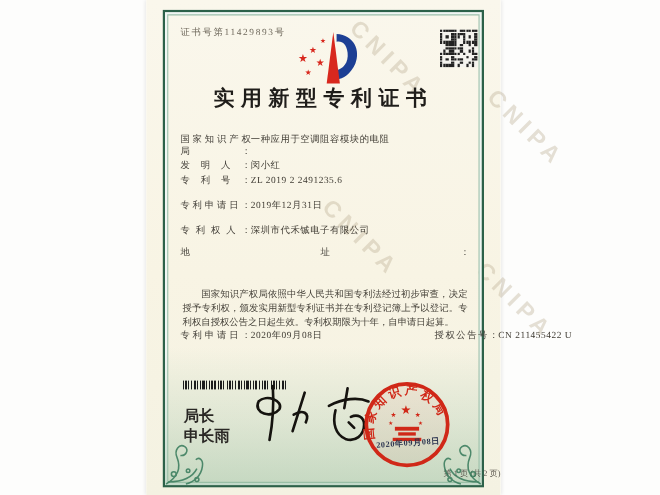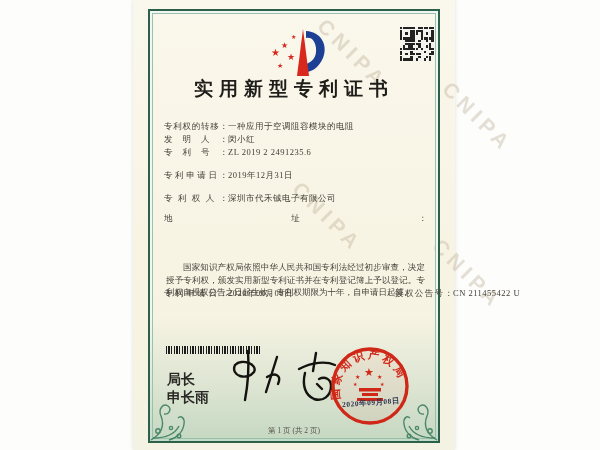--- a/index.html
+++ b/index.html
@@ -34,39 +34,40 @@
   .legal{position:absolute;left:29px;right:26px;top:257px;font-size:8.5px;line-height:12.5px;
          color:#46423a;text-align:justify;}
   .legal p{margin:4px;text-indent:2em;}
   .barcode{position:absolute;left:33px;top:346px;width:94px;height:8px;
            background:repeating-linear-gradient(90deg,#1c1c1c 0 1px,transparent 1px 2px,#1c1c1c 2px 4px,transparent 4px 5px,#1c1c1c 5px 6px,transparent 6px 8px);}
   .signer{position:absolute;left:34px;top:371px;font-size:14px;font-weight:bold;color:#2a2825;line-height:18px;}
   .sig{position:absolute;left:88px;top:346px;}
   .seal{position:absolute;left:193px;top:340px;}
   .seal-date{position:absolute;left:188px;top:398px;width:100px;text-align:center;
              font-size:7.5px;color:#2c3550;transform:rotate(-4deg);letter-spacing:.5px;font-weight:bold;}
-  .page-info{position:absolute;left:0;top:426px;width:100%;text-align:center;font-size:7.5px;color:#56524a;}
+  .page-info{position:absolute;left:0;top:426px;width:100%;text-align:right;font-size:7.5px;color:#56524a;}
   .corner{position:absolute;bottom:8px;}
   .corner.left{left:16px;}
   .corner.right{right:16px;transform:scaleX(-1);}
 </style>
 </head>
 <body>
 
 <div class="stage">
   <div class="paper">
 
     <span class="watermark" style="left:175px;top:42px;">CNIPA</span>
     <span class="watermark" style="left:300px;top:105px;">CNIPA</span>
     <span class="watermark" style="left:150px;top:205px;">CNIPA</span>
     <span class="watermark" style="left:290px;top:262px;">CNIPA</span>
 
     <div class="frame"></div>
     <div class="wash"></div>
 
+    <div class="cert-no">证书号第11429893号</div>
 
     <svg class="logo" width="60" height="52" viewBox="0 0 60 52">
       <path d="M37,5 C53,6 59,20 54,32 C50,41 43,46 37,46 L36,38 C43,37 48,31 47,22 C46,14 42,11 37,12 Z" fill="#1d3f94"></path>
       <polygon points="34,3 40,50 28,50" fill="#d8281e"></polygon>
       <text x="2" y="30" font-size="10" fill="#d8281e">★</text>
       <text x="12" y="22" font-size="8" fill="#d8281e">★</text>
       <text x="18" y="34" font-size="9" fill="#d8281e">★</text>
       <text x="8" y="42" font-size="7" fill="#d8281e">★</text>
       <text x="22" y="13" font-size="6" fill="#d8281e">★</text>
     </svg>
@@ -169,21 +170,21 @@
         <i style="position: absolute; left: 10.4615px; top: 31.3846px; width: 2.31538px; height: 2.31538px; background: rgb(34, 34, 34);"></i>
         <i style="position: absolute; left: 15.6923px; top: 31.3846px; width: 2.31538px; height: 2.31538px; background: rgb(34, 34, 34);"></i>
         <i style="position: absolute; left: 23.5385px; top: 31.3846px; width: 2.31538px; height: 2.31538px; background: rgb(34, 34, 34);"></i>
         <i style="position: absolute; left: 28.7692px; top: 31.3846px; width: 2.31538px; height: 2.31538px; background: rgb(34, 34, 34);"></i>
       </div>
 
     <div class="title">实用新型专利证书</div>
 
     <div class="fields">
       <div class="row">
-        <span class="flabel">专利权的转移：</span>
+        <span class="flabel">国家知识产权局：</span>
         <span class="fvalue">一种应用于空调阻容模块的电阻</span>
       </div>
       <div class="row">
         <span class="flabel">发明人：</span>
         <span class="fvalue">闵小红</span>
       </div>
       <div class="row">
         <span class="flabel">专利号：</span>
         <span class="fvalue">ZL 2019 2 2491235.6</span>
       </div>

